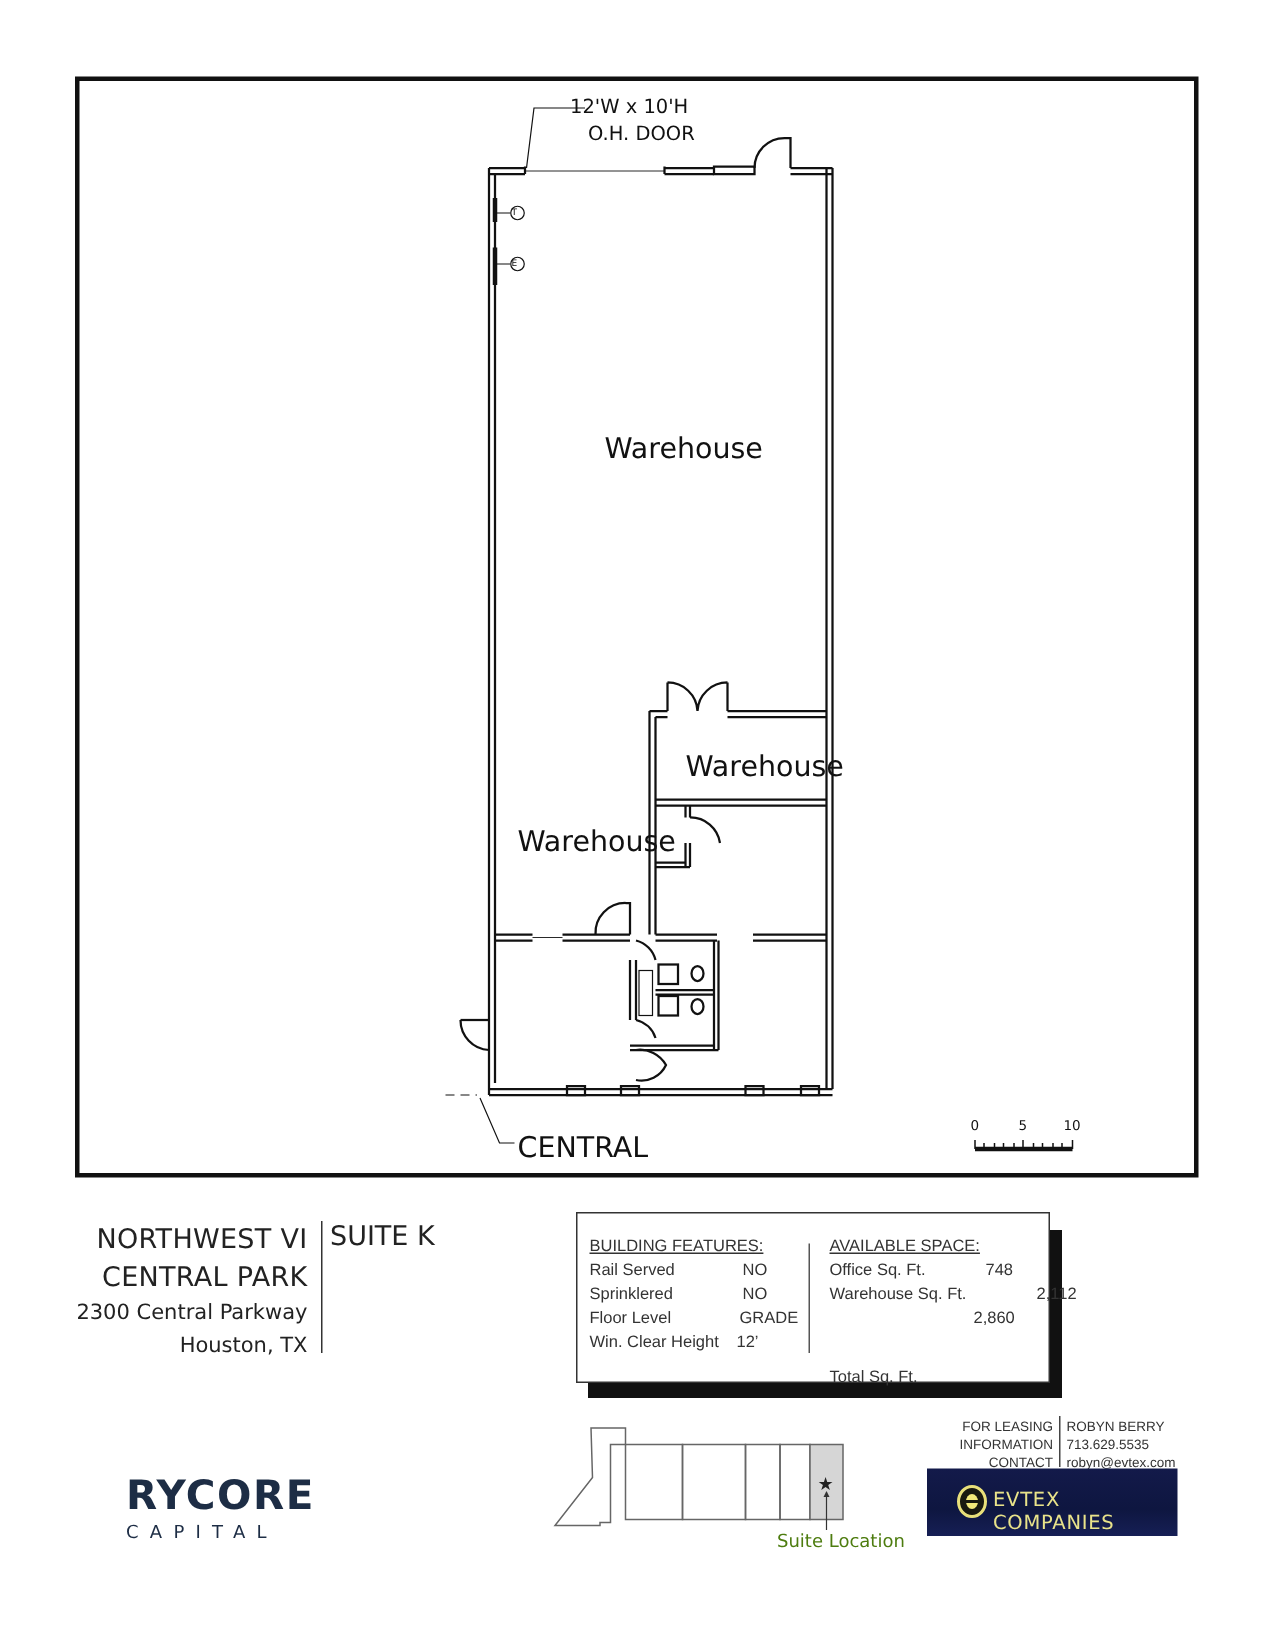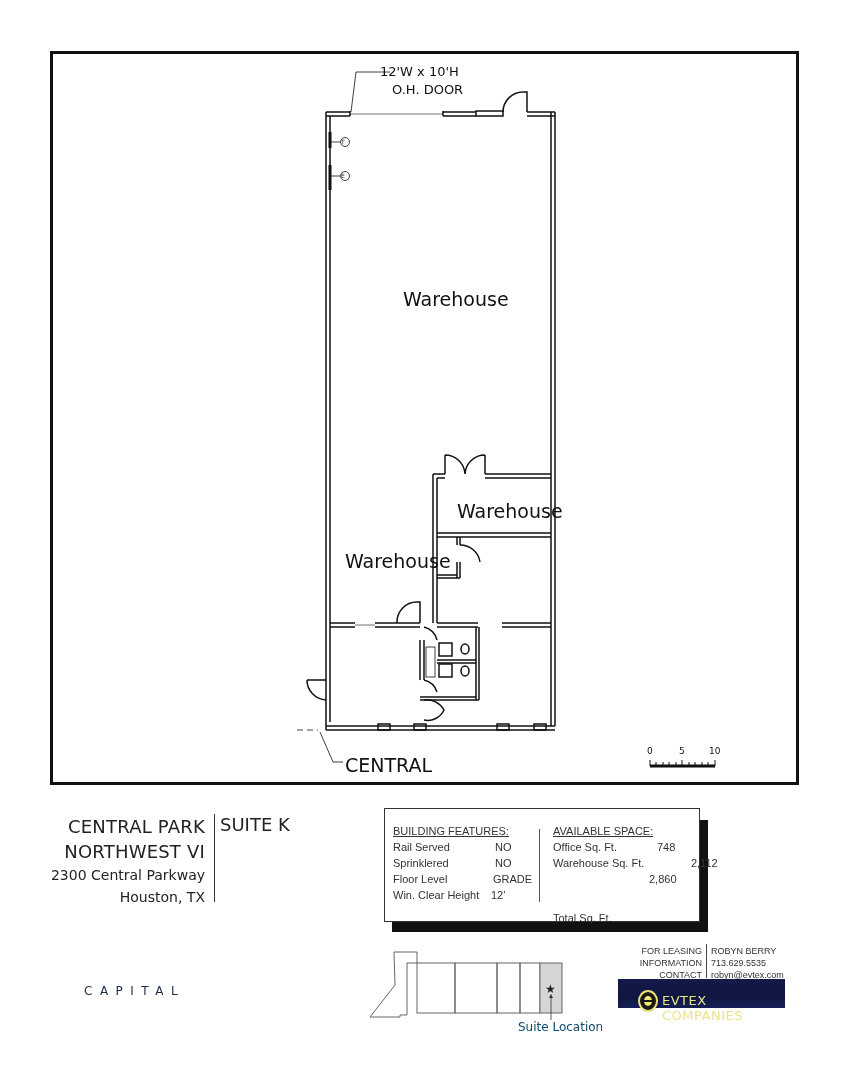--- a/index.html
+++ b/index.html
@@ -12,25 +12,25 @@
   .prop .big{font-size:18px;line-height:25px;color:#222;letter-spacing:0.2px;}
   .prop .small{font-size:14px;line-height:22px;color:#222;}
   .prop-divider{position:absolute;left:214px;top:814px;width:1px;height:88px;background:#333;}
   .suite{position:absolute;left:220px;top:814px;font-size:18px;font-family:"DejaVu Sans",sans-serif;color:#222;}
   .feat-shadow{position:absolute;left:392px;top:820px;width:316px;height:112px;background:#111;}
   .feat{position:absolute;left:384px;top:808px;width:316px;height:114px;border:1px solid #333;background:#fff;box-sizing:border-box;}
   .feat .hdr{position:absolute;font-size:11px;color:#333;text-decoration:underline;}
   .feat .row{position:absolute;font-size:11px;color:#333;white-space:nowrap;}
   .feat .vdiv{position:absolute;left:154px;top:20px;width:1px;height:73px;background:#555;}
   .siteplan{position:absolute;left:360px;top:945px;}
-  .suite-loc{position:absolute;left:518px;top:1020px;font-size:12px;color:#0c4a6e;font-family:"DejaVu Sans",sans-serif;}
+  .suite-loc{position:absolute;left:518px;top:1020px;font-size:12px;color:#4d7c0f;font-family:"DejaVu Sans",sans-serif;}
   .contact-left{position:absolute;left:598px;top:945px;width:104px;text-align:right;font-size:9px;line-height:12px;color:#333;}
   .contact-div{position:absolute;left:706px;top:944px;width:1px;height:34px;background:#444;}
   .contact-right{position:absolute;left:711px;top:945px;font-size:9px;line-height:12px;color:#333;}
-  .evtex{position:absolute;left:618px;top:979px;width:167px;height:29px;background:linear-gradient(180deg,#131a4a,#0e1640 60%,#161f55);}
+  .evtex{position:absolute;left:618px;top:979px;width:167px;height:45px;background:linear-gradient(180deg,#131a4a,#0e1640 60%,#161f55);}
   .evtex .logo-e{position:absolute;left:20px;top:11px;width:20px;height:22px;border-radius:50%;border:2px solid #e9e07a;background:#1a1a10;box-sizing:border-box;}
   .evtex .logo-e::before{content:"";position:absolute;left:4px;top:4px;width:8px;height:10px;border-radius:50%;background:#f3e97a;}
   .evtex .logo-e::after{content:"";position:absolute;left:4px;top:8px;width:9px;height:2px;background:#1a1a10;}
   .evtex .name{position:absolute;left:44px;top:14px;font-size:13px;color:#e9e38a;letter-spacing:0.5px;font-family:"DejaVu Sans",sans-serif;}
   .rycore{position:absolute;left:84px;top:983px;}
   .rycore .r1{font-size:27px;font-weight:bold;color:#1d2d45;letter-spacing:1px;font-family:"DejaVu Sans",sans-serif;line-height:30px;}
   .rycore .r2{font-size:12px;color:#1d2d45;letter-spacing:7.5px;font-family:"DejaVu Sans",sans-serif;line-height:16px;margin-top:0px;}
 </style>
 </head>
 <body>
@@ -115,22 +115,22 @@
 <div class="plan-text" style="left:457px;top:500px;">Warehouse</div>
 <div class="plan-text" style="left:345px;top:550px;">Warehouse</div>
 
 <div class="plan-text" style="left:345px;top:754px;">CENTRAL</div>
 
 <div class="plan-text" style="left:647px;top:746px;font-size:9px;">0</div>
 <div class="plan-text" style="left:679px;top:746px;font-size:9px;">5</div>
 <div class="plan-text" style="left:709px;top:746px;font-size:9px;">10</div>
 
 <div class="prop">
+  <div class="big">NORTHWEST VI</div>
   <div class="big">CENTRAL PARK</div>
-  <div class="big">NORTHWEST VI</div>
   <div class="small">2300 Central Parkway</div>
   <div class="small">Houston, TX</div>
 </div>
 <div class="prop-divider"></div>
 <div class="suite">SUITE K</div>
 
 <div class="feat-shadow"></div>
 <div class="feat">
   <div class="hdr" style="left:8px;top:16px;">BUILDING FEATURES:</div>
   <div class="row" style="left:8px;top:32px;">Rail Served</div>
@@ -176,14 +176,15 @@
   <div>713.629.5535</div>
   <div>robyn@evtex.com</div>
 </div>
 
 <div class="evtex">
   <div class="logo-e"></div>
   <div class="name">EVTEX COMPANIES</div>
 </div>
 
 <div class="rycore">
+  <div class="r1">RYCORE</div>
   <div class="r2">CAPITAL</div>
 </div>
 
 </body></html>

